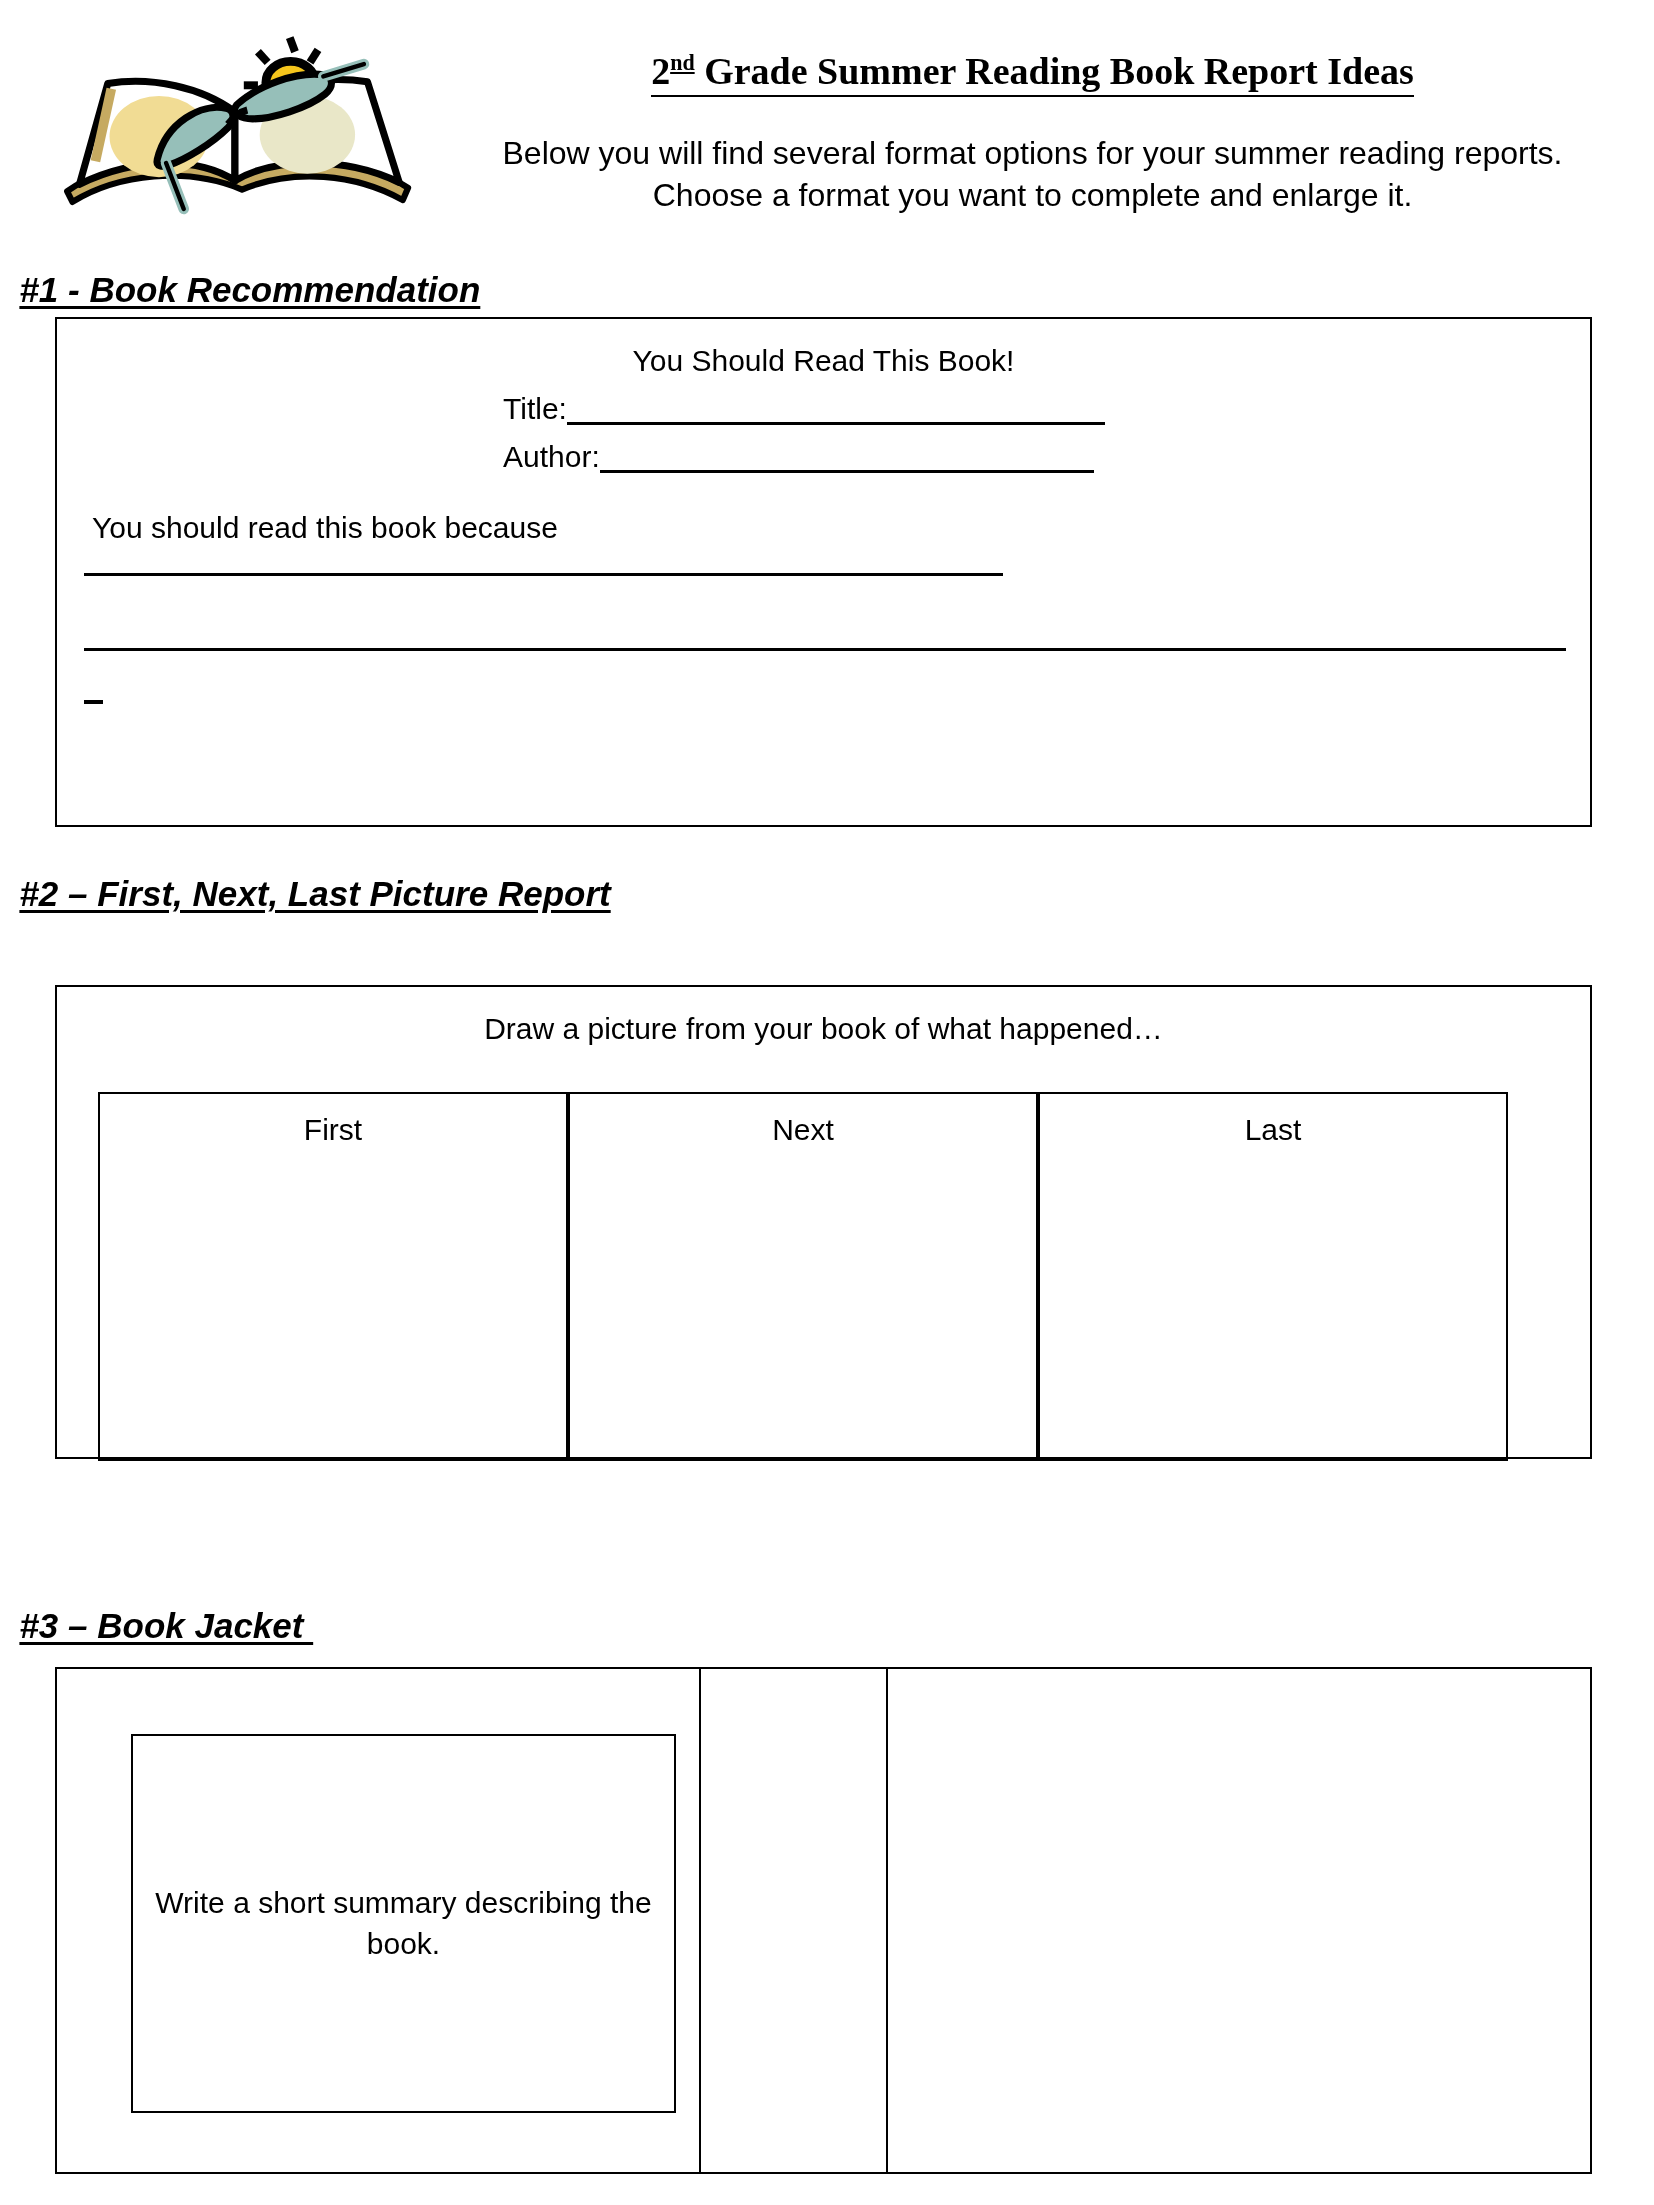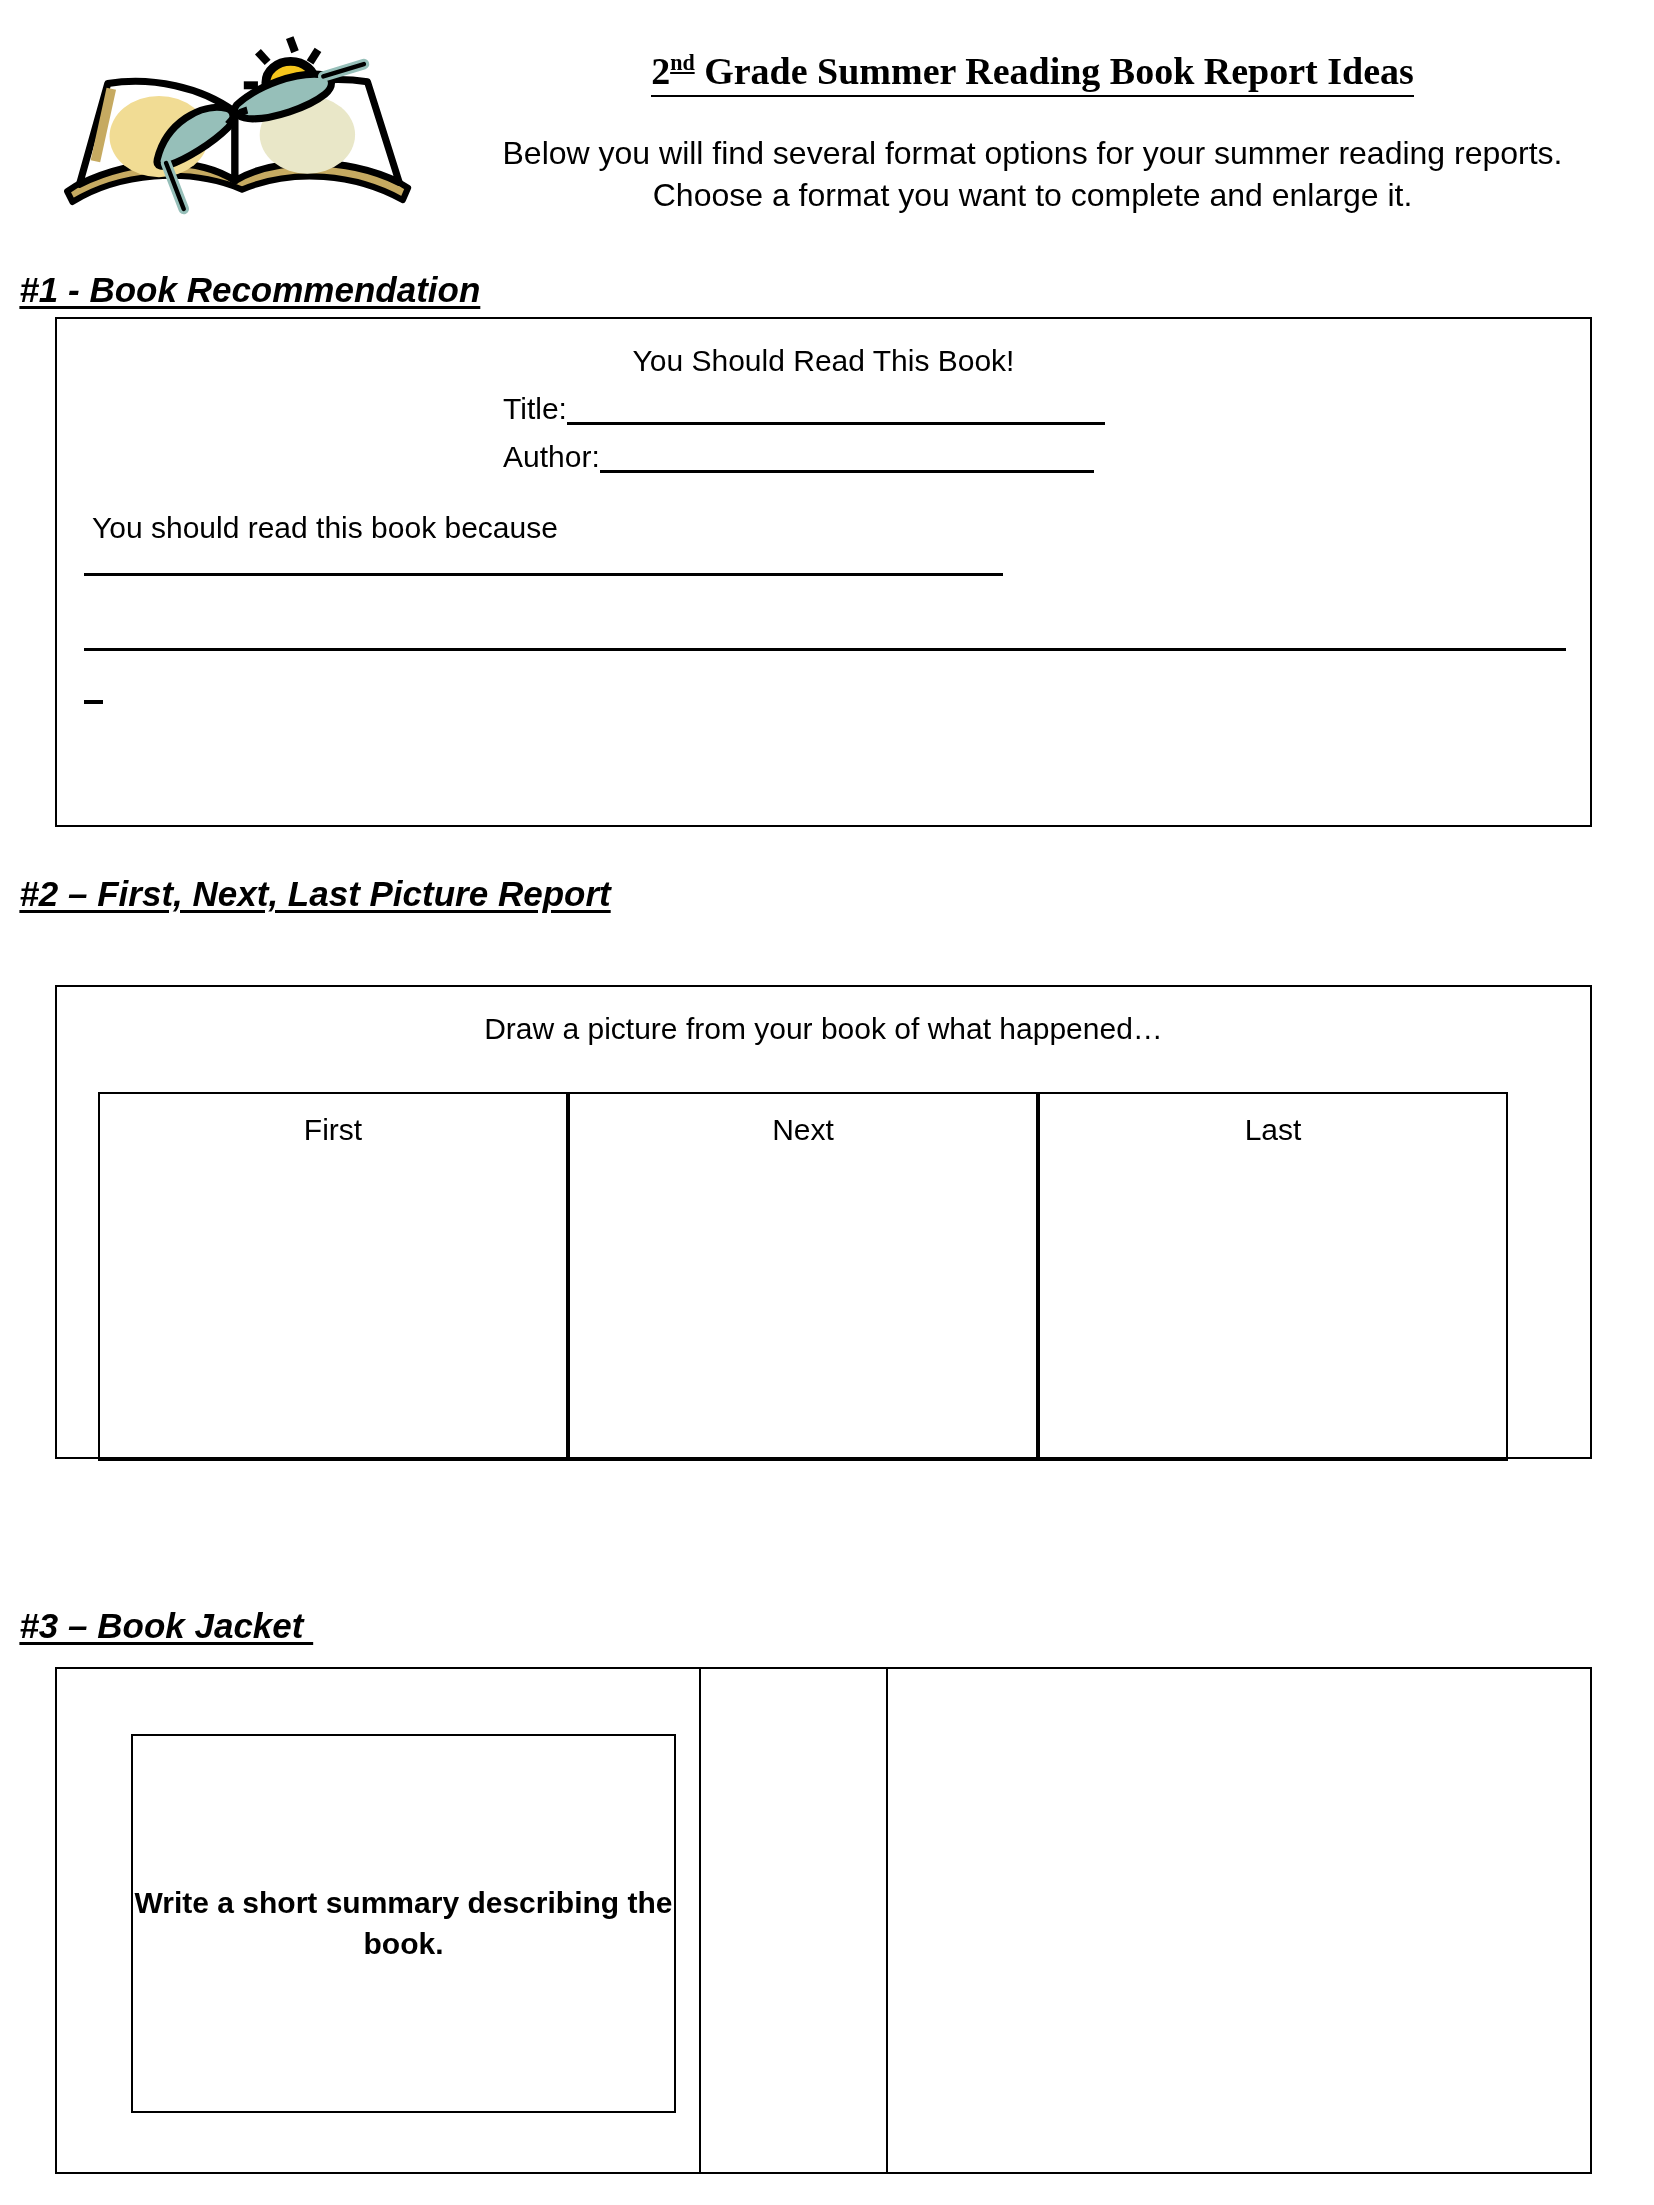--- a/index.html
+++ b/index.html
@@ -209,21 +209,20 @@
     left: 74px;
     top: 65px;
     width: 545px;
     height: 379px;
     display: flex;
     align-items: center;
     justify-content: center;
     text-align: center;
     font-size: 30px;
     line-height: 1.35;
-    font-weight: bold;
   }
   #cover-panel {
     left: 42px;
     top: 65px;
     width: 547px;
     height: 379px;
     text-align: center;
     font-size: 30px;
     padding-top: 51px;
     box-sizing: border-box;

